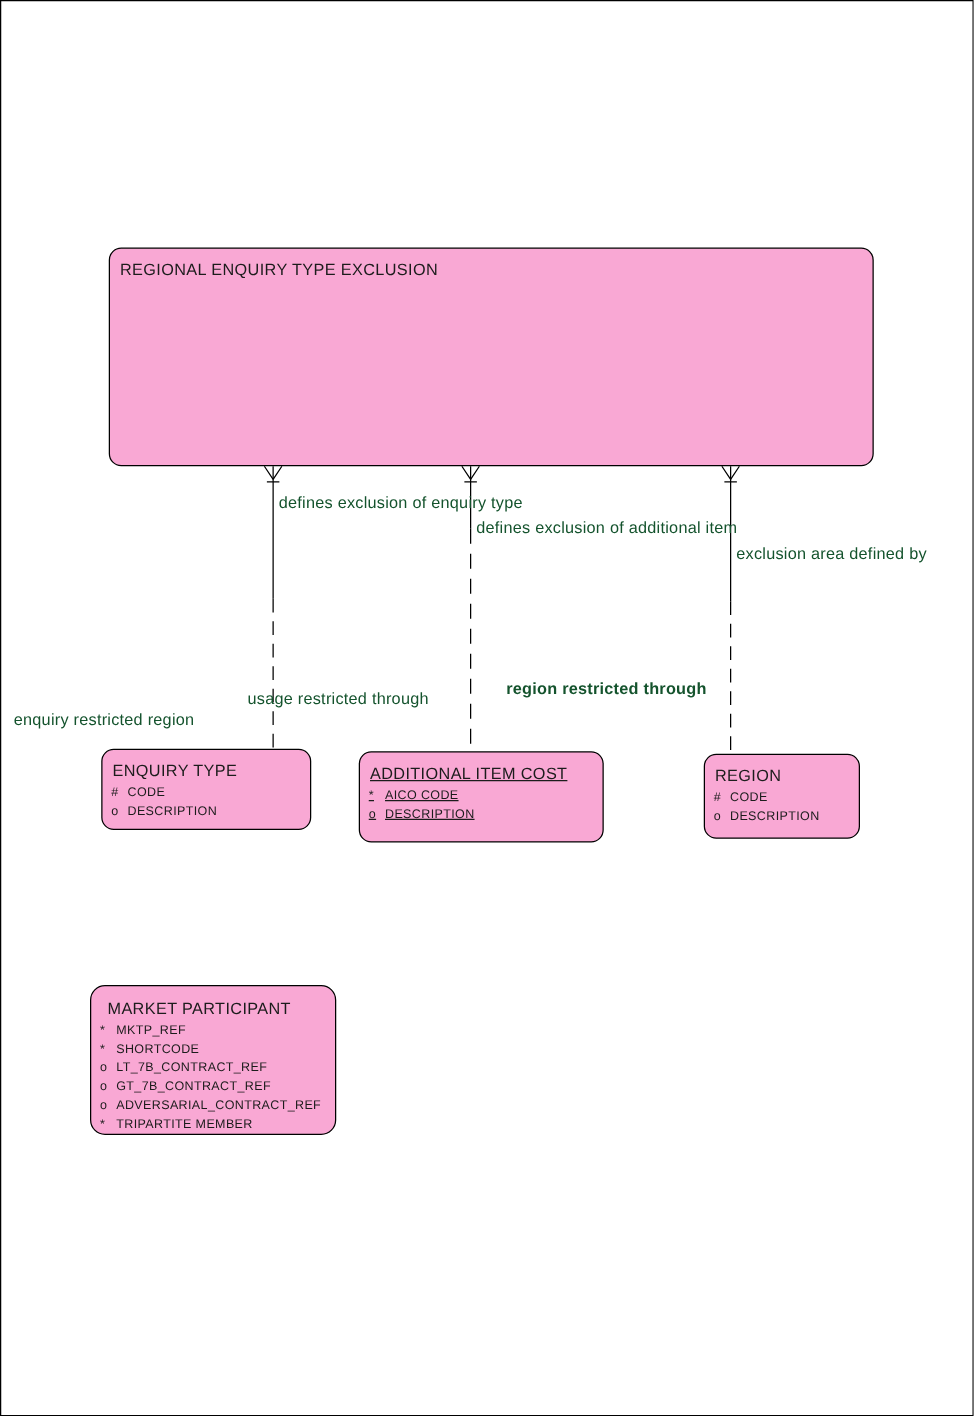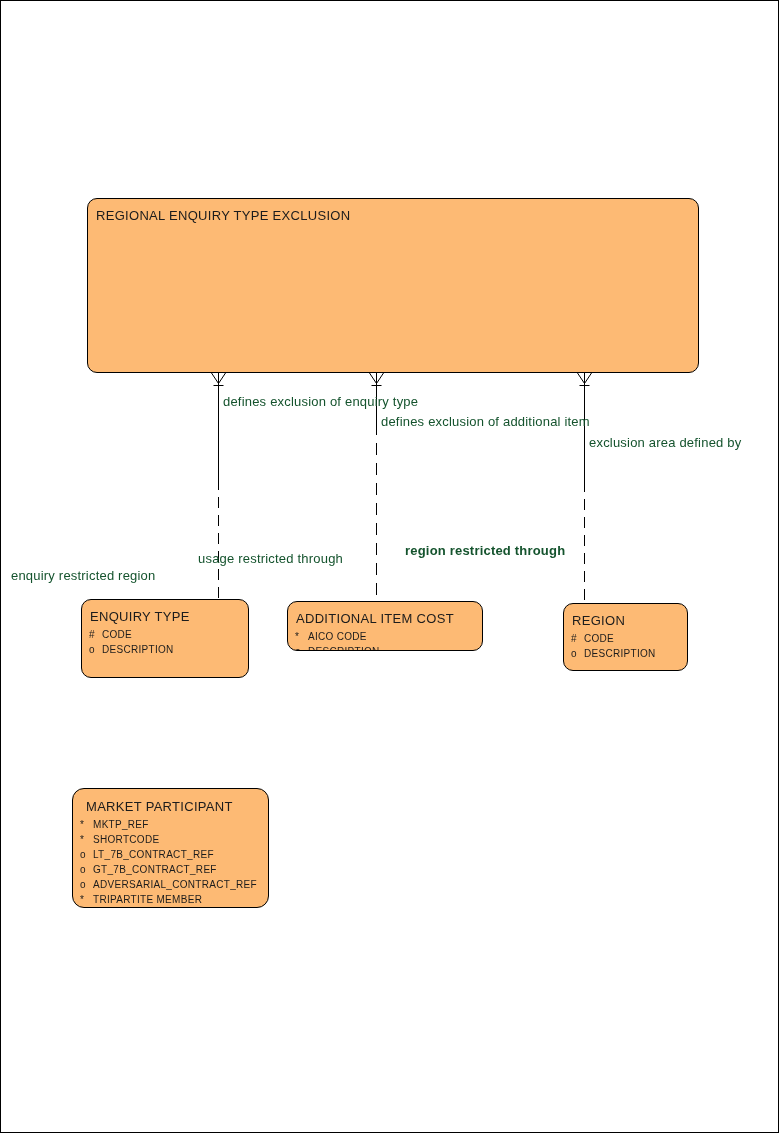--- a/index.html
+++ b/index.html
@@ -14,21 +14,21 @@
     color: #1c1c1c;
     overflow: hidden;
   }
   .connectors {
     position: absolute;
     left: 0; top: 0;
     width: 779px; height: 1133px;
   }
   .entity {
     position: absolute;
-    background: #fdba74;
+    background: #f9a8d4;
     border: 1px solid #000000;
     border-radius: 10px;
     box-sizing: border-box;
     overflow: hidden;
   }
   .entity-title {
     font-size: 13px;
     letter-spacing: 0.3px;
     white-space: nowrap;
     padding: 9px 0 3px 8px;
@@ -48,22 +48,22 @@
   .rel-label {
     position: absolute;
     font-size: 13px;
     line-height: 15px;
     letter-spacing: 0.2px;
     white-space: nowrap;
     color: #14532d;
   }
   
   .e-retx   { left: 86px;  top: 197px; width: 612px; height: 175px; }
-  .e-enq    { left: 80px;  top: 598px; width: 168px; height: 79px;  }
-  .e-aic    { left: 286px; top: 600px; width: 196px; height: 50px;  }
+  .e-enq    { left: 80px;  top: 598px; width: 168px; height: 65px;  }
+  .e-aic    { left: 286px; top: 600px; width: 196px; height: 73px; text-decoration: underline;  }
   .e-reg    { left: 562px; top: 602px; width: 125px; height: 68px;  }
   .e-mktp   { left: 71px;  top: 787px; width: 197px; height: 120px; border-radius: 12px; }
   .e-mktp .entity-title { padding-left: 13px; padding-top: 10px; }
   
   .l-p0 { left: 222px; top: 393px; }
   .l-p1 { left: 380px; top: 413px; }
   .l-p2 { left: 588px; top: 434px; }
   .l-c0 { left: 10px;  top: 567px; }
   .l-c1 { left: 197px; top: 550px; }
   .l-c2 { left: 404px; top: 542px; font-weight: bold; }

